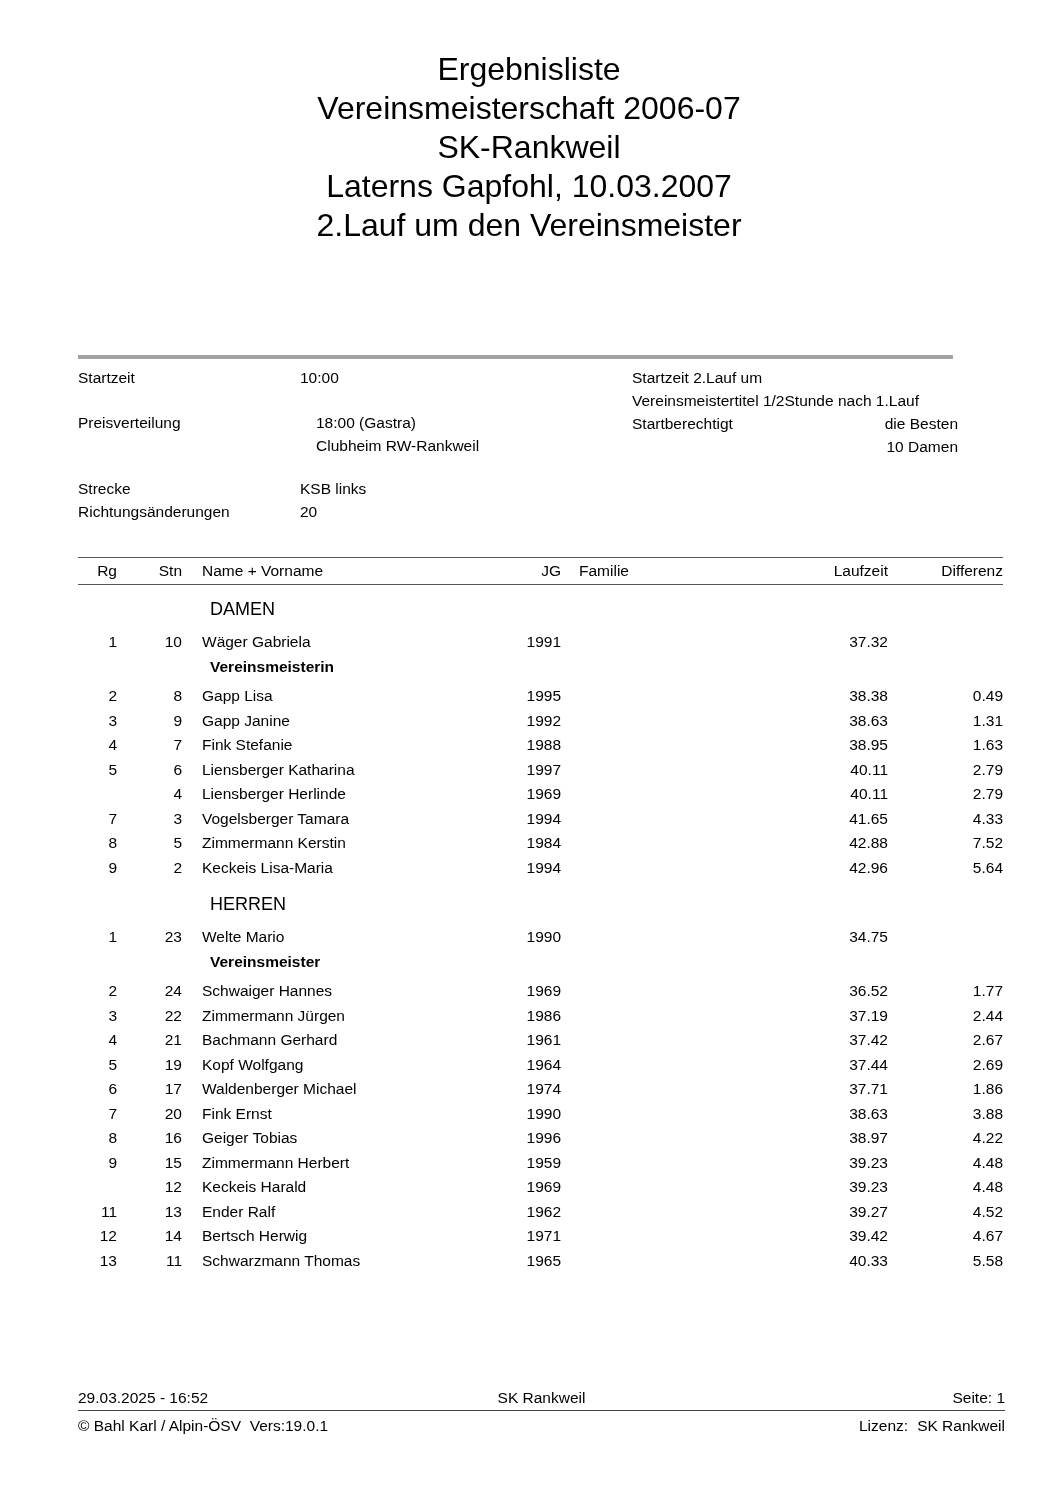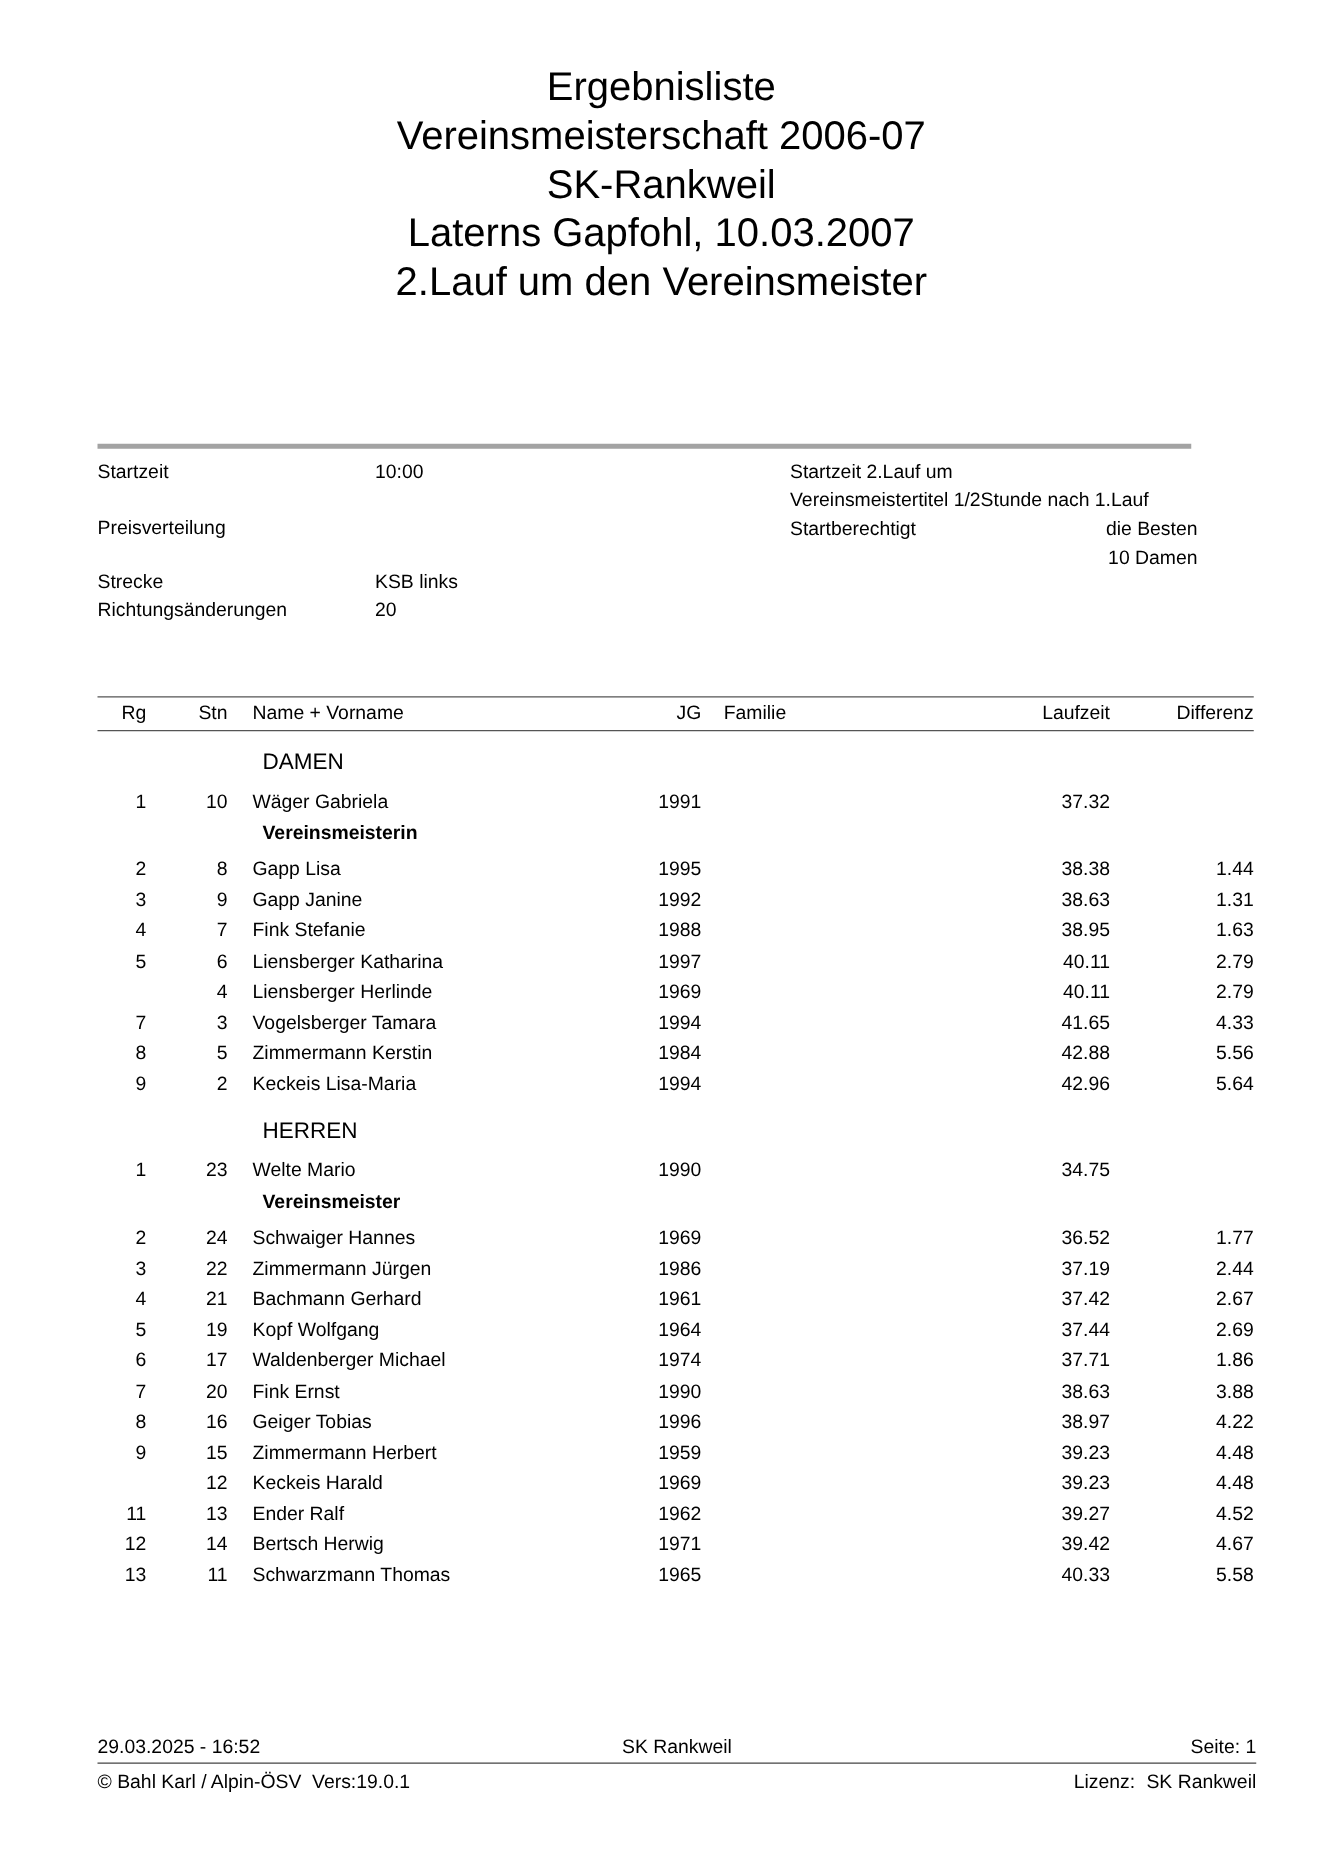--- a/index.html
+++ b/index.html
@@ -115,20 +115,24 @@
   </div>
 
   <div class="info">
     <div class="info-left">
       <div class="info-row">
         <span class="info-label">Startzeit</span>
         <span class="info-value">10:00</span>
       </div>
       <div class="info-row mt22">
         <span class="info-label">Preisverteilung</span>
+        <span class="info-value">
+          <div>18:00 (Gastra)</div>
+          <div>Clubheim RW-Rankweil</div>
+        </span>
       </div>
       <div class="info-row mt20">
         <span class="info-label">Strecke</span>
         <span class="info-value">KSB links</span>
       </div>
       <div class="info-row">
         <span class="info-label">Richtungsänderungen</span>
         <span class="info-value">20</span>
       </div>
     </div>
@@ -169,21 +173,21 @@
 
   <div class="note-row">Vereinsmeisterin</div>
 
   <div class="trow">
     <span class="c-rg">2</span>
     <span class="c-stn">8</span>
     <span class="c-name">Gapp Lisa</span>
     <span class="c-jg">1995</span>
     <span class="c-familie"></span>
     <span class="c-laufzeit">38.38</span>
-    <span class="c-differenz">1.44</span>
+    <span class="c-differenz">0.49</span>
   </div>
 
   <div class="trow">
     <span class="c-rg">3</span>
     <span class="c-stn">9</span>
     <span class="c-name">Gapp Janine</span>
     <span class="c-jg">1992</span>
     <span class="c-familie"></span>
     <span class="c-laufzeit">38.63</span>
     <span class="c-differenz">1.31</span>
@@ -229,21 +233,21 @@
     <span class="c-differenz">4.33</span>
   </div>
 
   <div class="trow">
     <span class="c-rg">8</span>
     <span class="c-stn">5</span>
     <span class="c-name">Zimmermann Kerstin</span>
     <span class="c-jg">1984</span>
     <span class="c-familie"></span>
     <span class="c-laufzeit">42.88</span>
-    <span class="c-differenz">5.56</span>
+    <span class="c-differenz">7.52</span>
   </div>
 
   <div class="trow">
     <span class="c-rg">9</span>
     <span class="c-stn">2</span>
     <span class="c-name">Keckeis Lisa-Maria</span>
     <span class="c-jg">1994</span>
     <span class="c-familie"></span>
     <span class="c-laufzeit">42.96</span>
     <span class="c-differenz">5.64</span>

